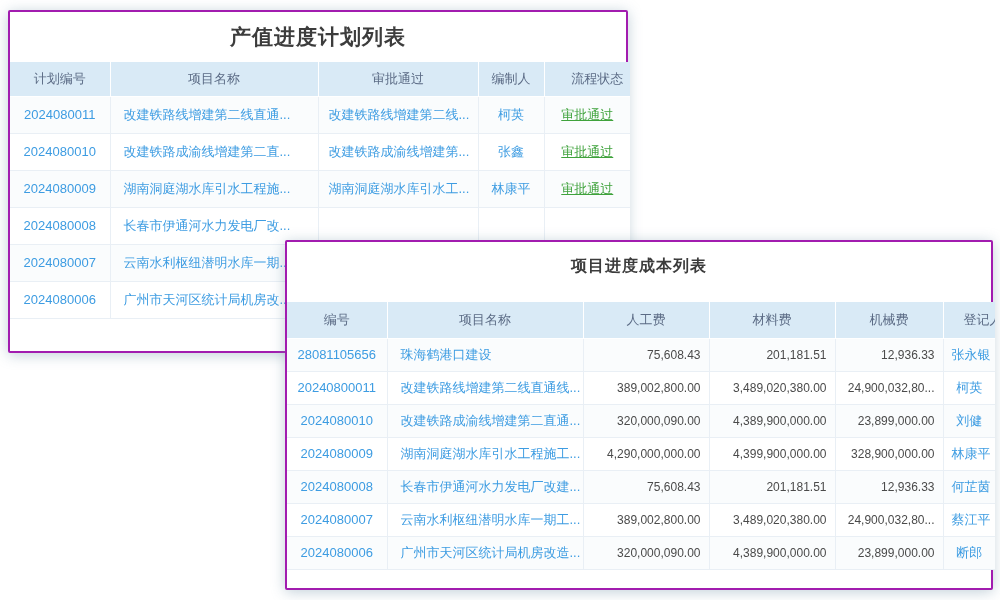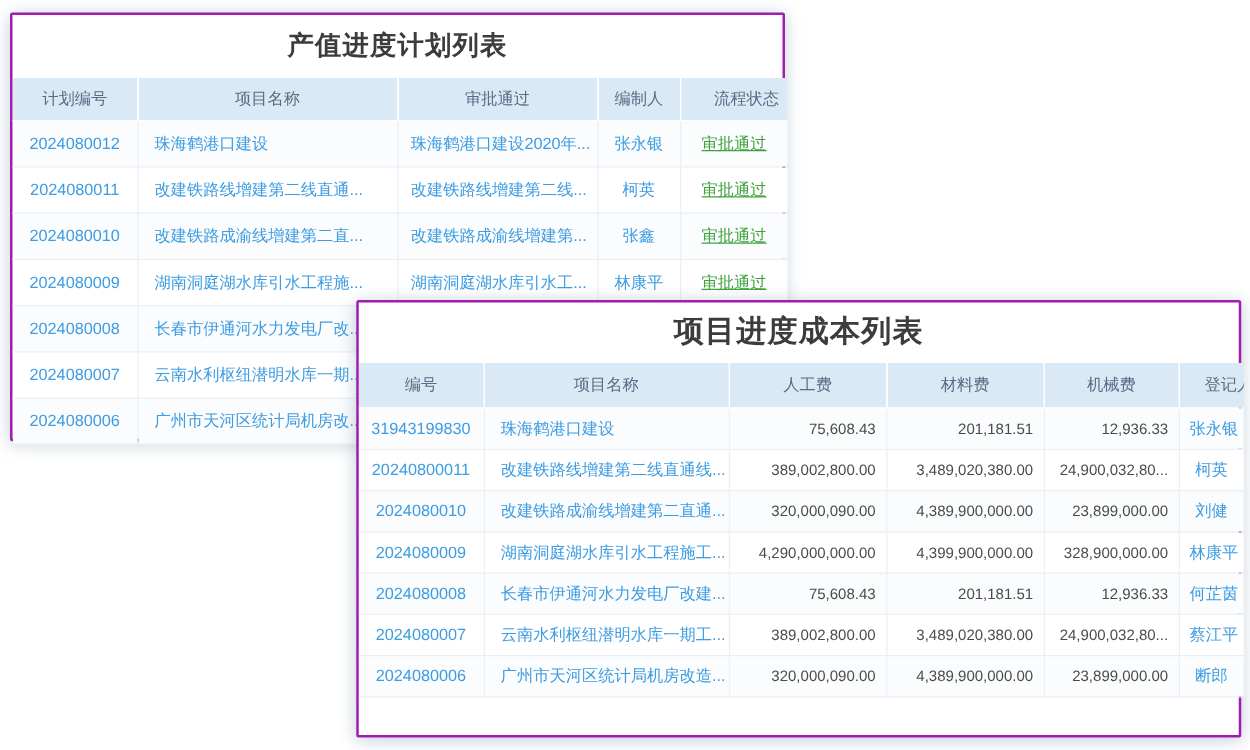--- a/index.html
+++ b/index.html
@@ -16,21 +16,21 @@
   .panel-plan { left: 8px;   top: 10px;  width: 620px; height: 343px; z-index: 1; }
   .panel-cost { left: 285px; top: 240px; width: 708px; height: 350px; z-index: 2; }
 
   .panel-title {
     text-align: center;
     font-weight: bold;
     color: #3c3c3c;
     letter-spacing: 1px;
   }
   .panel-plan .panel-title { font-size: 21px; line-height: 50px; height: 50px; }
-  .panel-cost .panel-title { font-size: 24px; line-height: 48px; height: 48px; }
+  .panel-cost .panel-title { font-size: 16px; line-height: 48px; height: 60px; }
 
   table { width: 100%; border-collapse: collapse; table-layout: fixed; }
 
   th {
     background: #d9eaf6;
     color: #5b6b85;
     font-weight: normal;
     font-size: 13px;
     text-align: center;
     border: 1px solid #ffffff;
@@ -84,27 +84,20 @@
     <thead id="plan-thead">
         <tr>
           <th>计划编号</th>
           <th>项目名称</th>
           <th>审批通过</th>
           <th>编制人</th>
           <th>流程状态</th>
         </tr>
       </thead>
     <tbody id="plan-tbody">
-        <tr>
-          <td class="cell-id link">2024080012</td>
-          <td class="cell-proj link">珠海鹤港口建设</td>
-          <td class="cell-subj link">珠海鹤港口建设2020年...</td>
-          <td class="cell-name">张永银</td>
-          <td class="cell-status"><span class="status-link">审批通过</span></td>
-        </tr>
         <tr>
           <td class="cell-id link">2024080011</td>
           <td class="cell-proj link">改建铁路线增建第二线直通...</td>
           <td class="cell-subj link">改建铁路线增建第二线...</td>
           <td class="cell-name">柯英</td>
           <td class="cell-status"><span class="status-link">审批通过</span></td>
         </tr>
         <tr>
           <td class="cell-id link">2024080010</td>
           <td class="cell-proj link">改建铁路成渝线增建第二直...</td>
@@ -160,21 +153,21 @@
           <th>编号</th>
           <th>项目名称</th>
           <th>人工费</th>
           <th>材料费</th>
           <th>机械费</th>
           <th>登记人</th>
         </tr>
       </thead>
     <tbody id="cost-tbody">
         <tr>
-          <td class="cell-id link">31943199830</td>
+          <td class="cell-id link">28081105656</td>
           <td class="cell-proj link">珠海鹤港口建设</td>
           <td class="cell-num">75,608.43</td>
           <td class="cell-num">201,181.51</td>
           <td class="cell-num">12,936.33</td>
           <td class="cell-name">张永银</td>
         </tr>
         <tr>
           <td class="cell-id link">20240800011</td>
           <td class="cell-proj link">改建铁路线增建第二线直通线...</td>
           <td class="cell-num">389,002,800.00</td>

